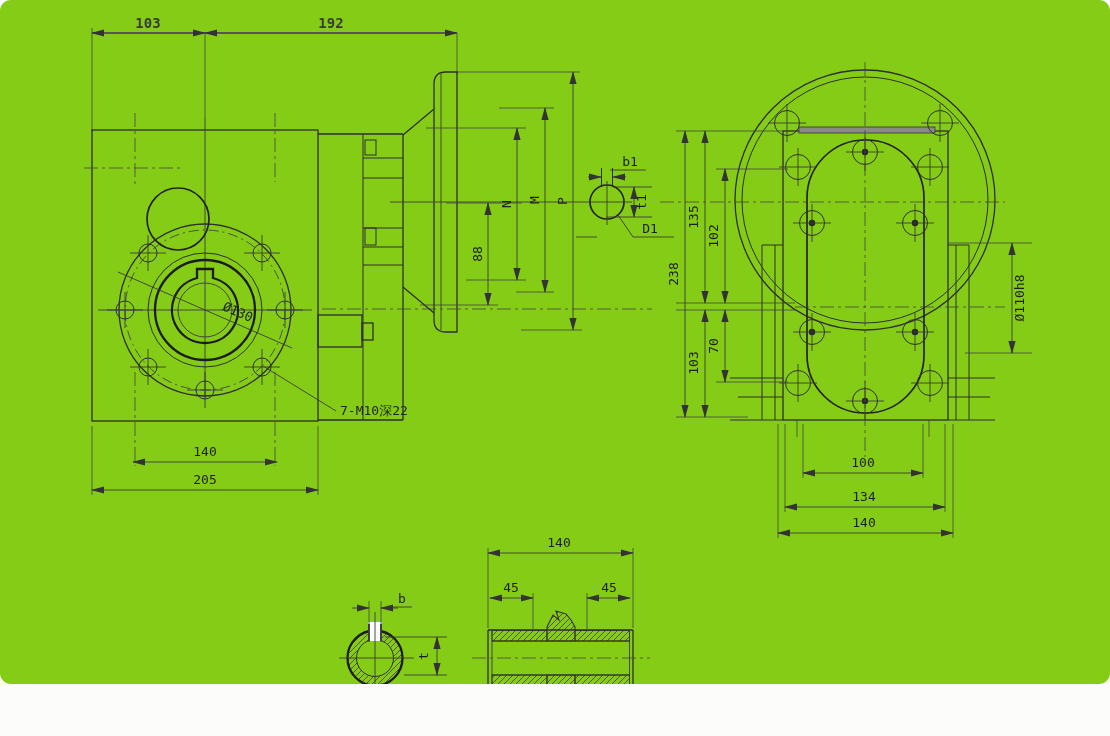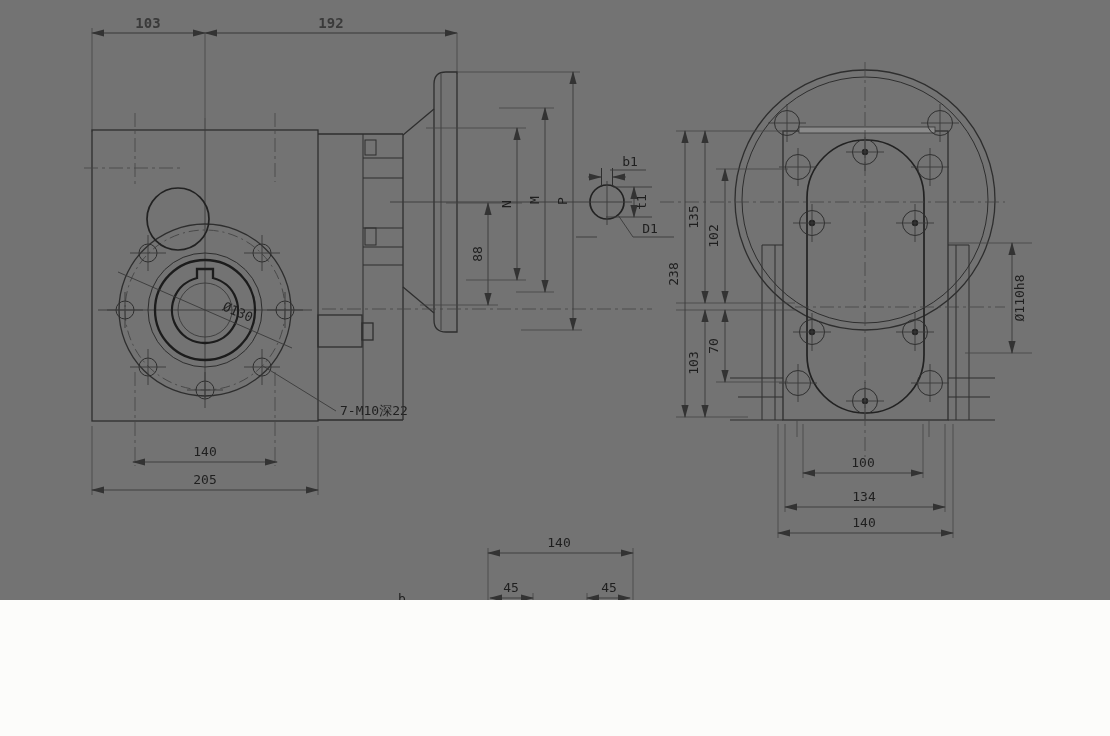--- a/index.html
+++ b/index.html
@@ -1,16 +1,16 @@
 <!DOCTYPE html>
 <html><head>
 <meta charset="utf-8">
 <style>
   html,body{margin:0;padding:0;background:#fcfcfa;}
-  .stage{width:1110px;height:600px;position:relative;background:#737373;overflow:hidden;}
+  .stage{width:1110px;height:684px;position:relative;background:#84cc16;overflow:hidden;border-radius:11px;}
   svg{display:block;}
   .ln{stroke:#2e2e2e;stroke-width:1.3;fill:none;stroke-linecap:butt;}
   .l1{stroke:#2e2e2e;stroke-width:1;fill:none;}
   .thin{stroke:#3a3a3a;stroke-width:.9;fill:none;}
   .ext{stroke:#444;stroke-width:.8;fill:none;}
   .bold{stroke:#1c1c1c;stroke-width:2.3;fill:none;}
   .med{stroke:#222;stroke-width:1.7;fill:none;}
   .dim{stroke:#3a3a3a;stroke-width:.9;fill:none;}
   .cl{stroke:#444;stroke-width:.8;fill:none;stroke-dasharray:14 4 3 4;}
   .clc{stroke:#444;stroke-width:.9;fill:none;stroke-dasharray:10 4 2 4;}

